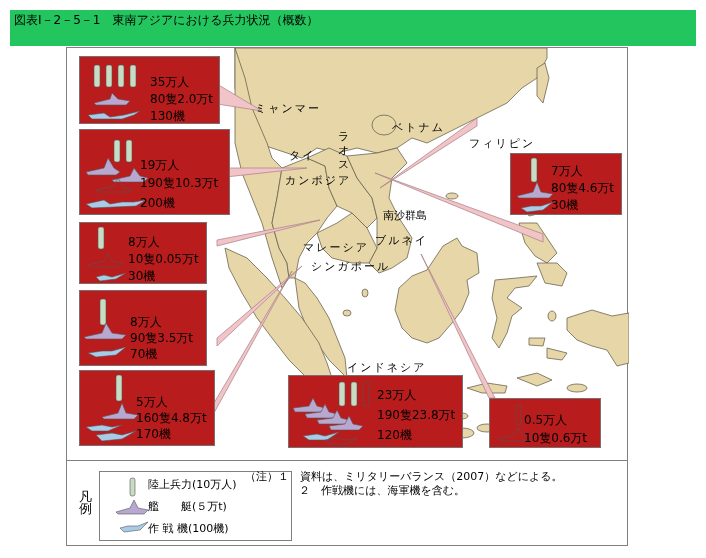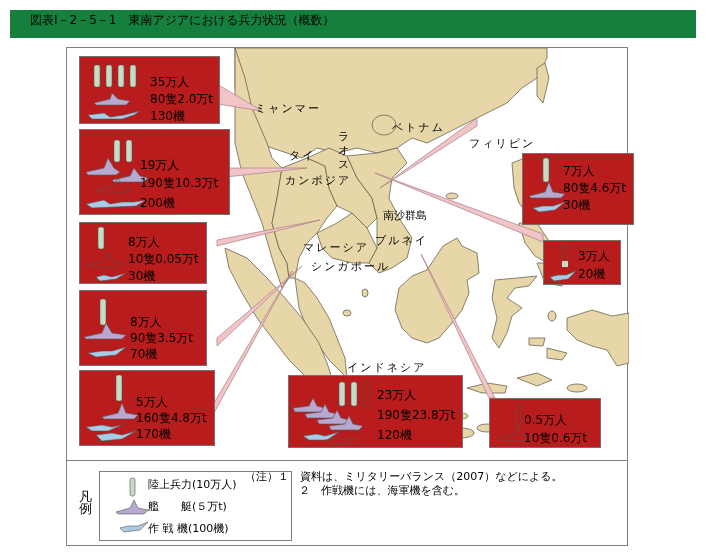--- a/index.html
+++ b/index.html
@@ -1,19 +1,19 @@
 <!DOCTYPE html>
 <html><head>
 <meta charset="utf-8">
 <style>
   html, body { margin: 0; padding: 0; background: #ffffff; }
   body { width: 706px; height: 558px; position: relative; overflow: hidden;
          font-family: "DejaVu Sans", "Liberation Sans", sans-serif; color: #000; }
-  .title-bar { position: absolute; left: 10px; top: 10px; width: 686px; height: 28px;
-               background: #15803d; font-size: 12px; line-height: 20px; padding-left: 20px; box-sizing: border-box; }
+  .title-bar { position: absolute; left: 10px; top: 10px; width: 686px; height: 36px;
+               background: #22c55e; font-size: 12px; line-height: 20px; padding-left: 4px; box-sizing: border-box; }
   .map-frame { position: absolute; left: 66px; top: 47px; width: 562px; height: 413px;
                border: 1px solid #808080; border-bottom: none; box-sizing: border-box; background: #fff; }
   .legend-frame { position: absolute; left: 66px; top: 460px; width: 562px; height: 86px;
                   border: 1px solid #808080; box-sizing: border-box; background: #fff; }
   svg.map { position: absolute; left: 0; top: 0; }
   .box { position: absolute; background: #b91c1c; border: 1px solid #7a6e6e; box-sizing: border-box; }
   .stat { position: absolute; font-size: 12px; line-height: 14px; white-space: nowrap; }
   .country { position: absolute; font-size: 11px; letter-spacing: 2px; white-space: nowrap; text-align: right; }
   .legend-inner { position: absolute; left: 32px; top: 10px; width: 193px; height: 70px;
                   border: 1px solid #808080; box-sizing: border-box; }
@@ -162,40 +162,31 @@
       <polygon points="20,44 36,40 40,30 44,40 56,42 52,46 22,46" fill="#b8a8d0" stroke="#555" stroke-width="0.6"></polygon>
       <path d="M4,54 L20,52 L30,54 L40,52 L26,58 L10,58 Z" fill="#a8cce8" stroke="#555" stroke-width="0.6"></path>
       <path d="M14,62 L30,60 L40,62 L54,58 L40,66 L20,68 Z" fill="#a8cce8" stroke="#555" stroke-width="0.6"></path>
     </svg>
     <span class="stat" style="left:56px;top:24px;">5万人</span>
     <span class="stat" style="left:56px;top:40px;">160隻4.8万t</span>
     <span class="stat" style="left:56px;top:56px;">170機</span>
   </div>
 
 
-  <div class="box" style="left:443px;top:105px;width:112px;height:72px;margin-left:12px;">
+  <div class="box" style="left:443px;top:105px;width:112px;height:62px;">
     <svg width="44" height="60" style="position:absolute;left:2px;top:2px;">
       <rect x="18" y="2" width="6" height="24" rx="2" fill="#c8dcc4" stroke="#555" stroke-width="0.6"></rect>
       <polygon points="4,40 20,36 24,26 28,36 40,38 36,42 6,42" fill="#b8a8d0" stroke="#555" stroke-width="0.6"></polygon>
       <path d="M8,52 L18,50 L28,50 L40,46 L30,54 L14,56 Z" fill="#a8cce8" stroke="#555" stroke-width="0.6"></path>
     </svg>
     <span class="stat" style="left:40px;top:10px;">7万人</span>
     <span class="stat" style="left:40px;top:27px;">80隻4.6万t</span>
     <span class="stat" style="left:40px;top:44px;">30機</span>
   </div>
 
-  <div class="box" style="left:476px;top:192px;width:78px;height:45px;">
-    <svg width="32" height="42" style="position:absolute;left:2px;top:2px;">
-      <rect x="16" y="2" width="6" height="22" rx="2" fill="none" stroke="#555" stroke-width="0.6"></rect>
-      <rect x="16" y="18" width="6" height="6" fill="#c8dcc4"></rect>
-      <path d="M4,34 L12,32 L20,32 L30,28 L22,36 L8,38 Z" fill="#a8cce8" stroke="#555" stroke-width="0.6"></path>
-    </svg>
-    <span class="stat" style="left:34px;top:8px;">3万人</span>
-    <span class="stat" style="left:34px;top:26px;">20機</span>
-  </div>
 
   <div class="box" style="left:221px;top:327px;width:175px;height:73px;">
     <svg width="80" height="70" style="position:absolute;left:2px;top:2px;">
       <g fill="#c8dcc4" stroke="#555" stroke-width="0.6">
         <rect x="48" y="4" width="6" height="24" rx="2"></rect>
           <rect x="60" y="4" width="6" height="24" rx="2"></rect>
         <rect x="72" y="4" width="6" height="24" rx="2" fill="none"></rect>
       </g>
       <g fill="#b8a8d0" stroke="#555" stroke-width="0.6">
         <polygon points="2,30 18,28 22,20 26,28 34,30 30,34 4,34"></polygon>

